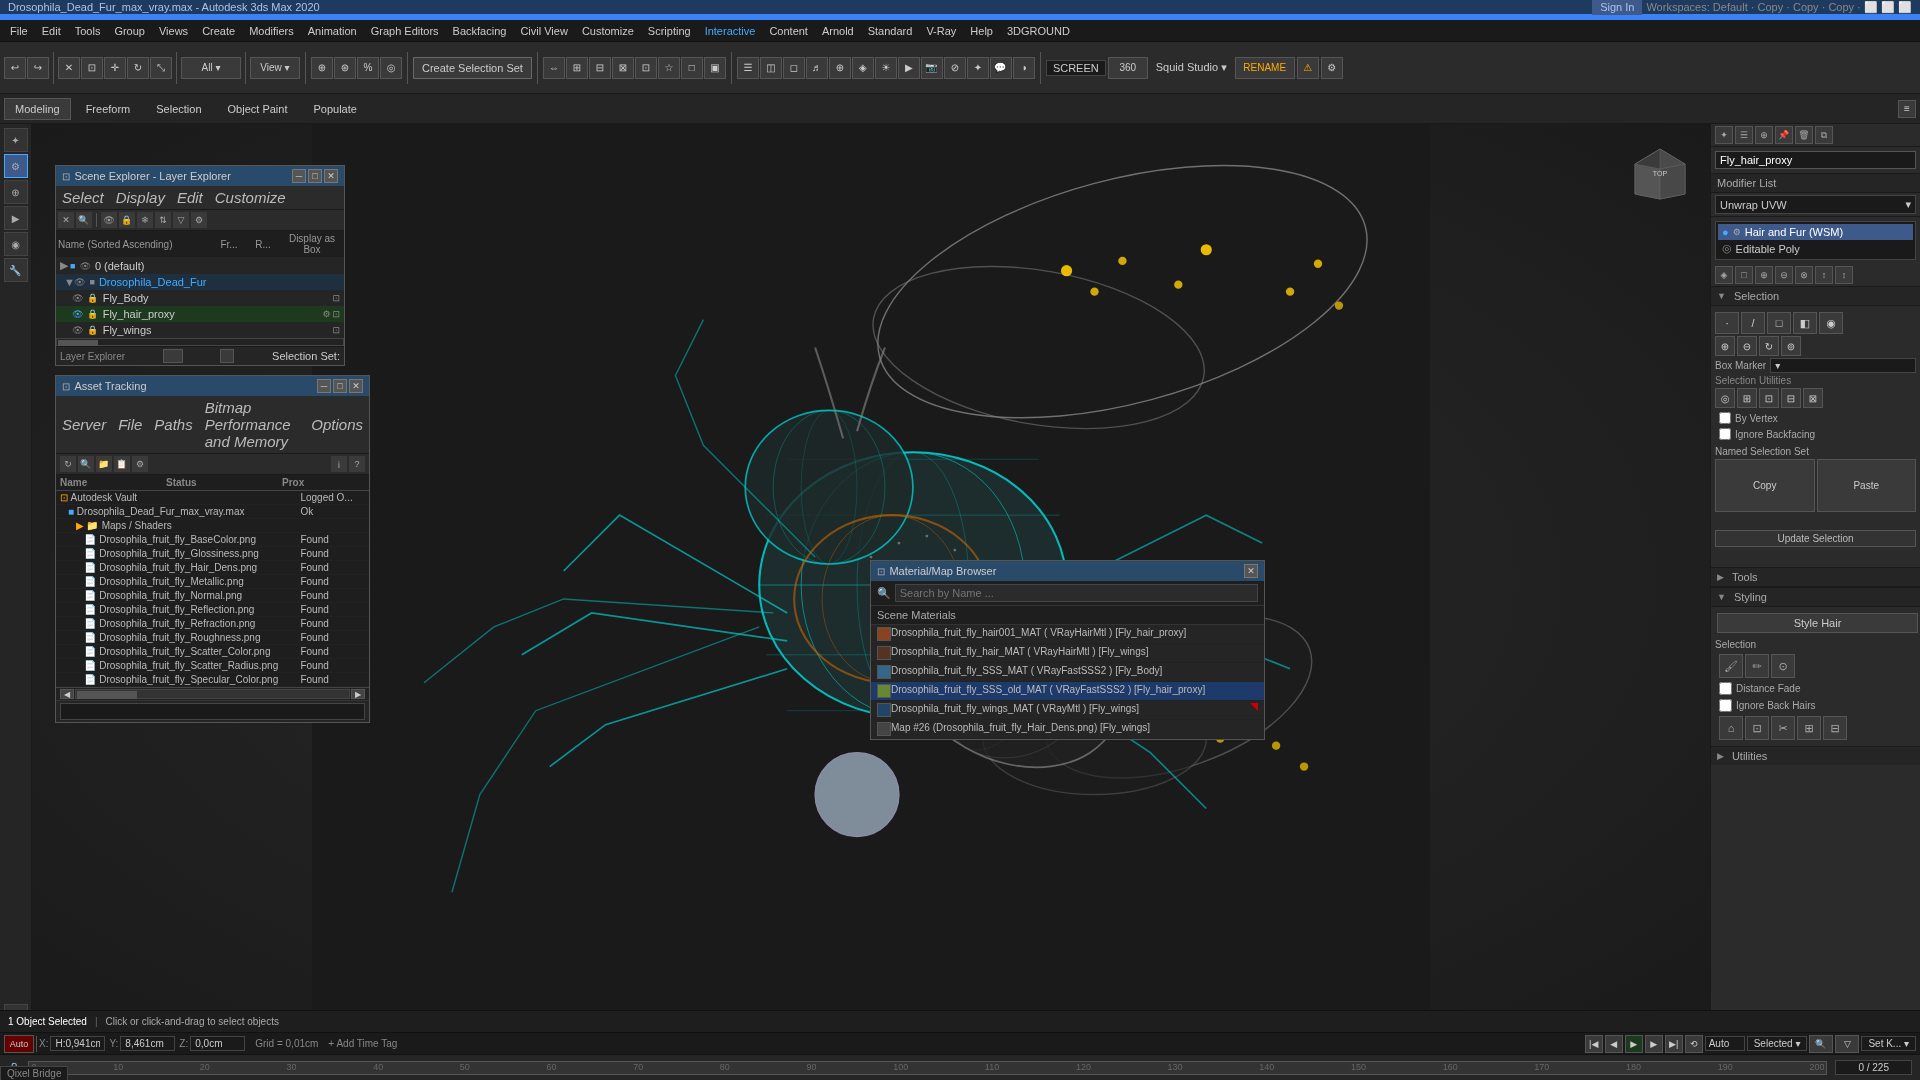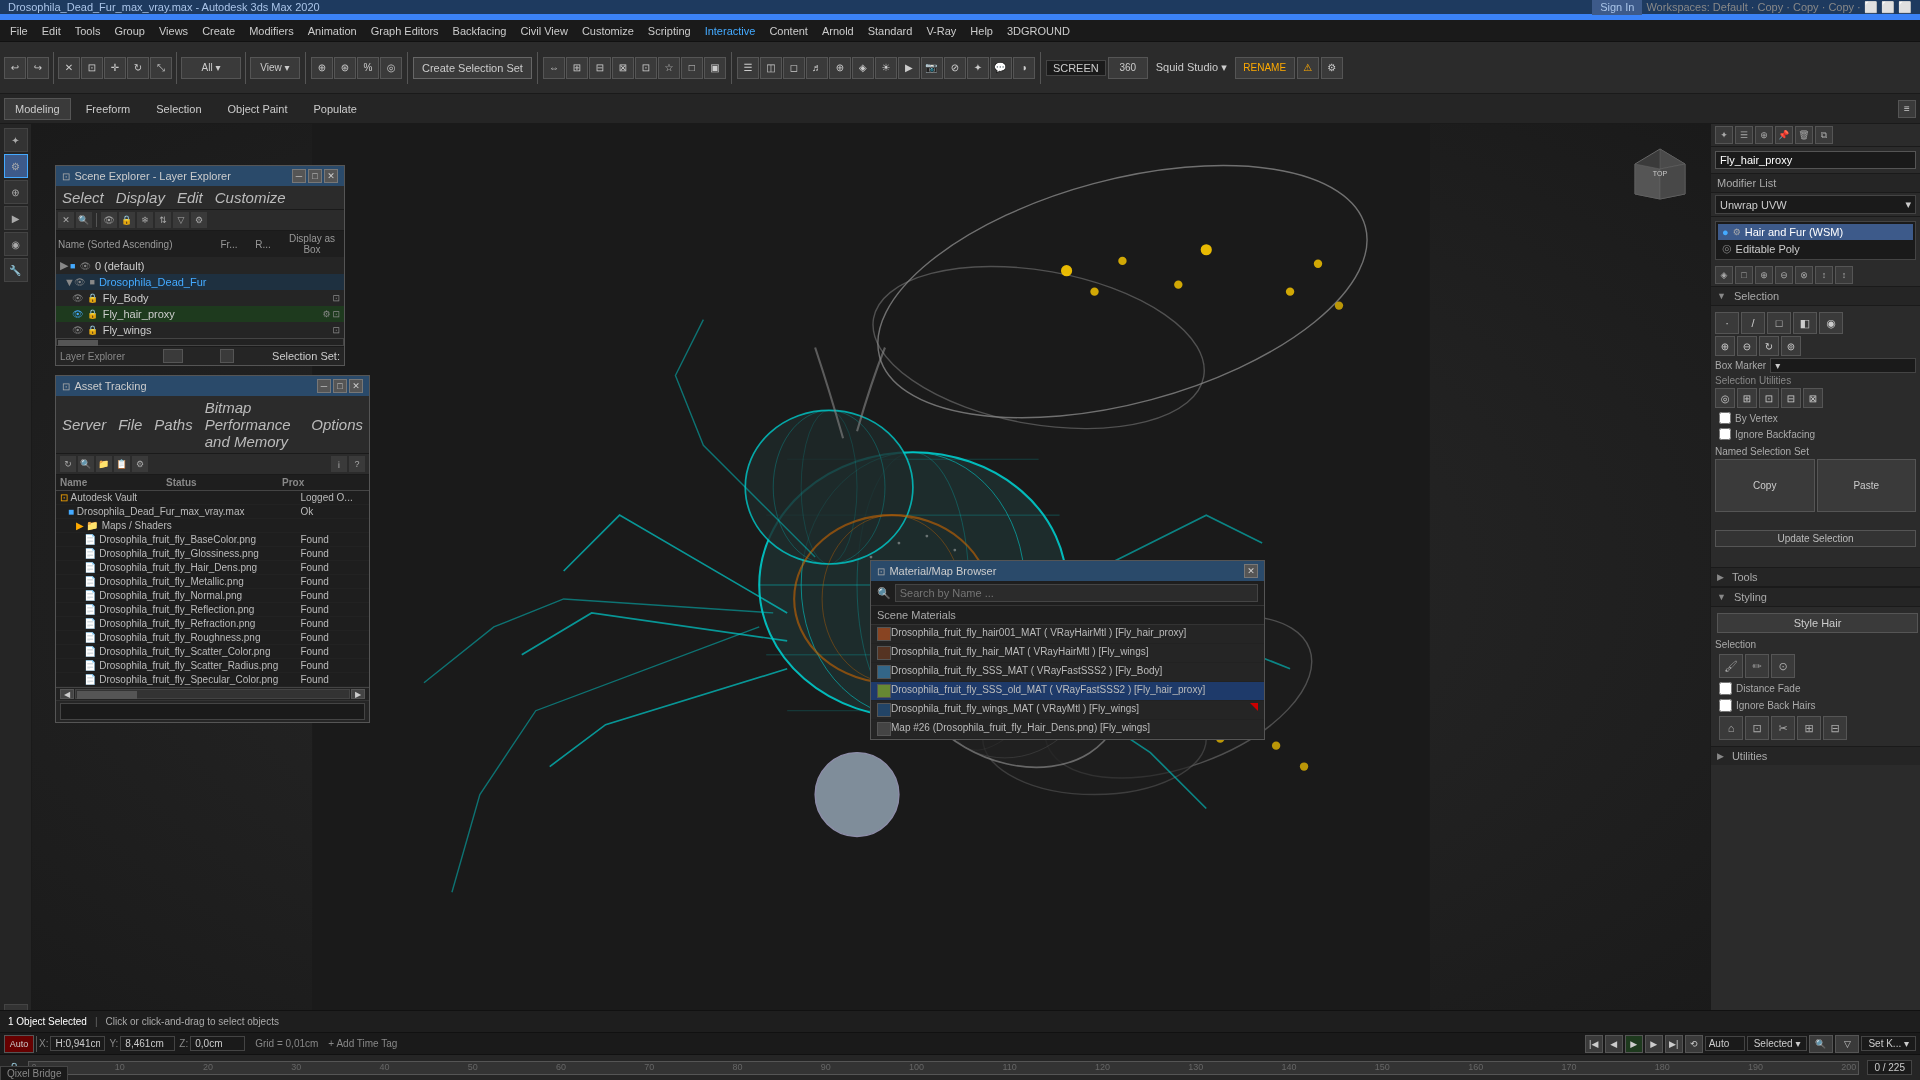--- a/index.html
+++ b/index.html
@@ -1547,17 +1547,17 @@
       <span>150</span>
       <span>160</span>
       <span>170</span>
       <span>180</span>
       <span>190</span>
       <span>200</span>
     </div>
   </div>
 
   <div style="display:flex; align-items:center; gap:2px; padding:0 4px;">
-    <div style="background:#1a1a1a; border:1px solid #444; color:#ccc; padding:1px 6px; font-size:10px; cursor:pointer;">0 / 225</div>
+    <div style="background:#1a1a1a; border:1px solid #444; color:#ccc; padding:1px 22px; font-size:10px; cursor:pointer;">0 / 225</div>
   </div>
 
   <div style="position:absolute; left:0; bottom:-1px; background:#1a1a1a; border:1px solid #444; padding:1px 6px; font-size:10px; color:#888;">Qixel Bridge</div>
 </div>
 
 </body></html>

